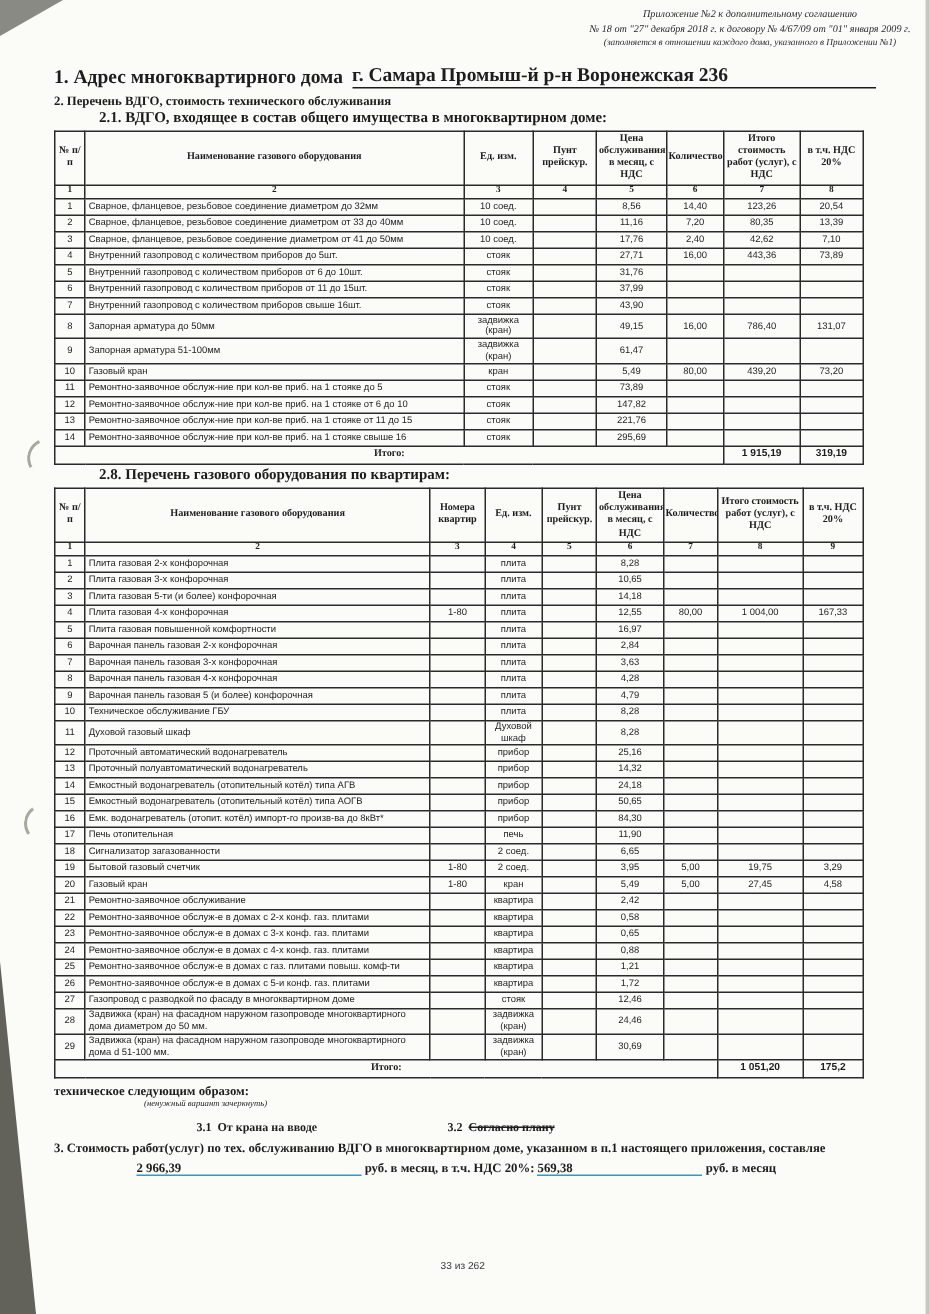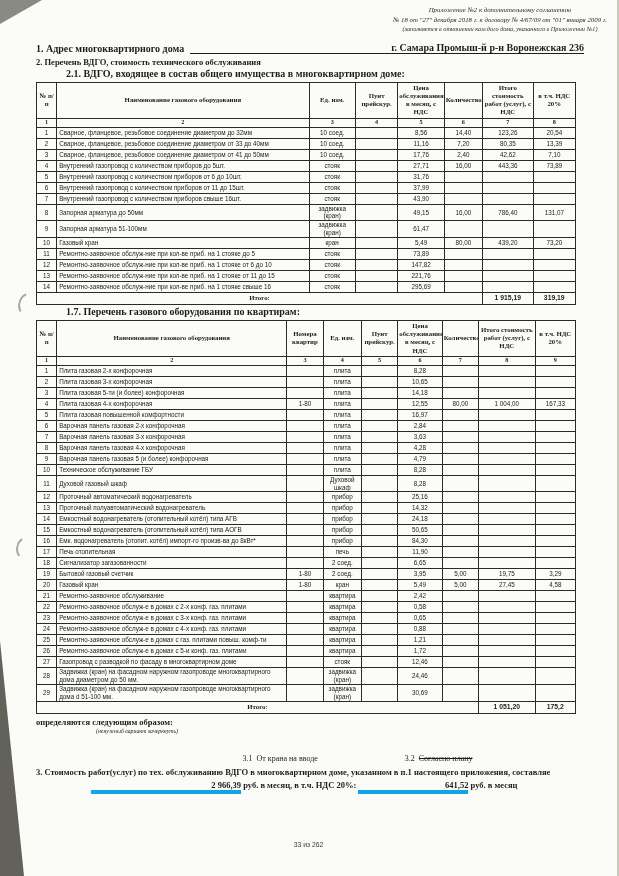--- a/index.html
+++ b/index.html
@@ -22,46 +22,46 @@
     border-color:transparent transparent transparent #a8a89e;}
   .pen-mark.m1{left:18px;top:292px;width:26px;height:24px;transform:rotate(18deg);}
   .pen-mark.m2{left:16px;top:536px;width:22px;height:22px;transform:rotate(10deg);}
 
   .appendix-header{position:absolute;top:5px;right:10px;text-align:center;
     font-style:italic;font-size:6.8px;line-height:1.45;color:#2a2a2a;}
   .appendix-header .l3{font-size:6.2px;}
 
   .content{position:absolute;top:42px;left:36px;width:548px;}
 
-  .addr-line{display:flex;align-items:flex-end;font-weight:bold;font-size:10px;}
+  .addr-line{display:flex;align-items:flex-end;font-weight:bold;font-size:13px;}
   .addr-label{white-space:nowrap;}
-  .addr-value{flex:1;border-bottom:1px solid #1d1d1d;text-align:right;margin-left:6px;}
+  .addr-value{flex:1;border-bottom:1px solid #1d1d1d;text-align:left;margin-left:6px;}
 
   .sec-title{font-weight:bold;font-size:8.5px;margin-top:3px;}
   .sub-title{font-weight:bold;font-size:10px;margin-top:1px;padding-left:30px;}
 
   table.doc{border-collapse:collapse;table-layout:fixed;width:540px;margin-top:3px;}
   table.doc th,table.doc td{border:1px solid #2a2a2a;overflow:hidden;}
   table.doc th{font-family:"Liberation Serif",serif;font-weight:bold;font-size:6.8px;
     padding:1px;line-height:1.2;text-align:center;vertical-align:middle;}
   table.doc .num-row th{font-size:6.2px;padding:0;height:8px;line-height:1.1;}
   table.doc td{font-family:"Liberation Sans",sans-serif;font-size:6.3px;
     padding:0 2px;height:10px;line-height:1.25;text-align:center;vertical-align:middle;}
   table.doc td.c-name{text-align:left;}
   table.doc tr.total-row td{font-weight:bold;font-size:6.8px;height:11px;}
   table.doc tr.total-row td.lbl{font-family:"Liberation Serif",serif;text-align:center;}
 
   .sec3{font-weight:bold;font-size:8.5px;margin-top:3px;line-height:1.25;}
   .small-note{font-size:5.8px;font-style:italic;font-weight:normal;padding-left:60px;margin-top:1px;}
-  .options{font-weight:normal;font-size:8px;padding-left:95px;margin-top:18px;text-align:center;}
+  .options{font-weight:bold;font-size:8px;padding-left:95px;margin-top:6px;}
   .options .opt2{margin-left:85px;}
   .strike{text-decoration:line-through;}
 
   .sec5-amounts{font-size:8.5px;font-weight:bold;margin-top:3px;padding-left:55px;}
-  .blank{display:inline-block;border-bottom:4px solid #0ea5e9;text-align:right;}
+  .blank{display:inline-block;border-bottom:1px solid #0ea5e9;text-align:left;}
   .blank.b1{width:150px;}
   .blank.b2{width:110px;}
   .ruble-lbl{font-weight:bold;text-align:center;}
 
   .page-num{position:absolute;bottom:28px;left:0;width:100%;text-align:center;
     font-family:"Liberation Sans",sans-serif;font-size:6.8px;color:#3a3a3a;}
 </style>
 </head>
 <body>
 
@@ -263,21 +263,21 @@
             <td></td>
           </tr>
           <tr class="total-row">
             <td colspan="6" class="lbl">Итого:</td>
             <td>1 915,19</td>
             <td>319,19</td>
           </tr>
         </tbody>
     </table>
 
-    <div class="sub-title">1.7. Перечень газового оборудования  по квартирам:</div>
+    <div class="sub-title">2.8. Перечень газового оборудования  по квартирам:</div>
 
     <table class="doc" id="table2">
       <colgroup>
         <col style="width:20px">
           <col style="width:228px">
           <col style="width:36px">
           <col style="width:38px">
           <col style="width:36px">
         <col style="width:44px">
           <col style="width:36px">
@@ -630,33 +630,33 @@
           </tr>
           <tr class="total-row">
             <td colspan="7" class="lbl">Итого:</td>
             <td>1 051,20</td>
             <td>175,2</td>
           </tr>
         </tbody>
     </table>
 
     <div class="sec3">
-      <div>определяются следующим образом:</div>
+      <div>техническое следующим образом:</div>
       <div class="small-note">(ненужный вариант зачеркнуть)</div>
       <div class="options">
         <span><span>3.1</span>&nbsp;&nbsp;<span>От крана на вводе</span></span>
         <span class="opt2"><span>3.2</span>&nbsp;&nbsp;<span class="strike">Согласно плану</span></span>
       </div>
     </div>
 
 
     <div class="sec3">3. Стоимость работ(услуг) по тех. обслуживанию ВДГО в многоквартирном доме, указанном в п.1 настоящего приложения, составляе</div>
     <div class="sec5-amounts">
       <span class="blank b1">2 966,39</span>
       <span class="ruble-lbl">руб. в месяц, в т.ч. НДС 20%:</span>
-      <span class="blank b2">641,52</span>
+      <span class="blank b2">569,38</span>
       <span class="ruble-lbl">руб. в месяц</span>
     </div>
 
   </div>
 
   <div class="page-num">33 из 262</div>
 </div>
 
 </body></html>

